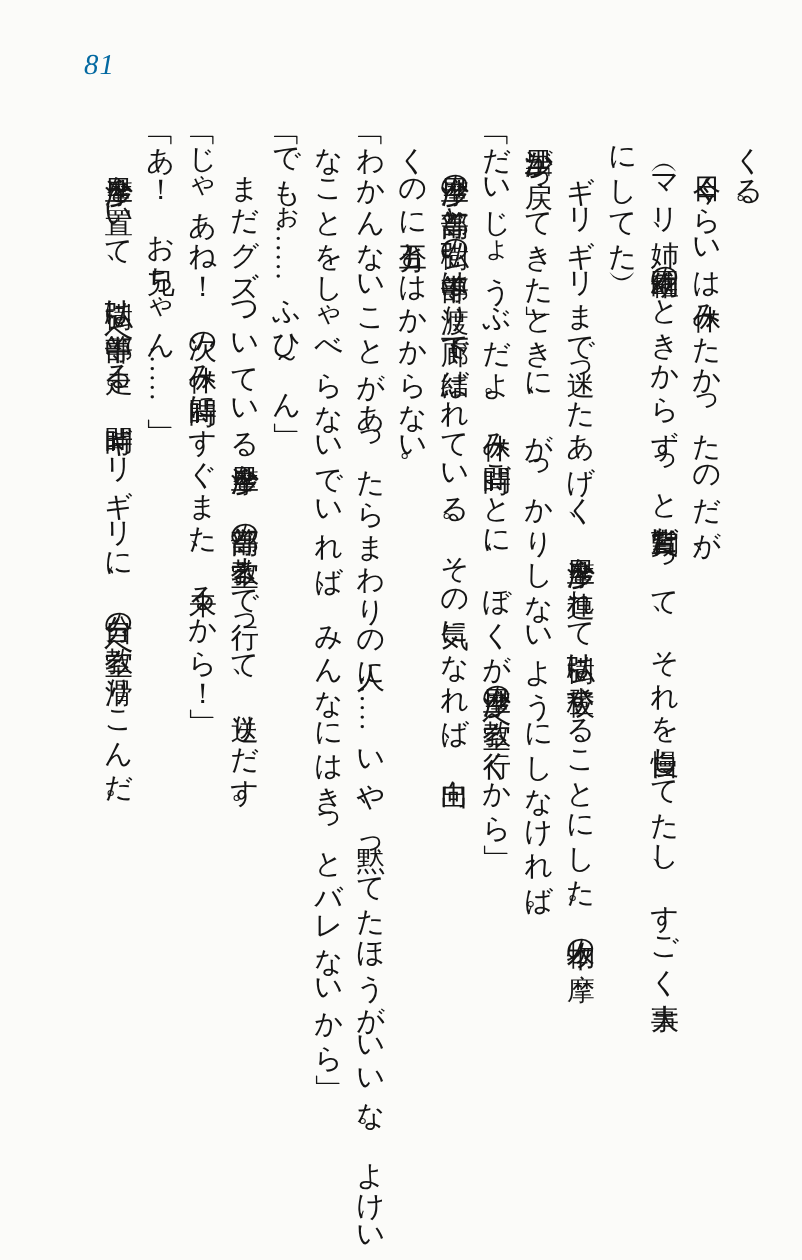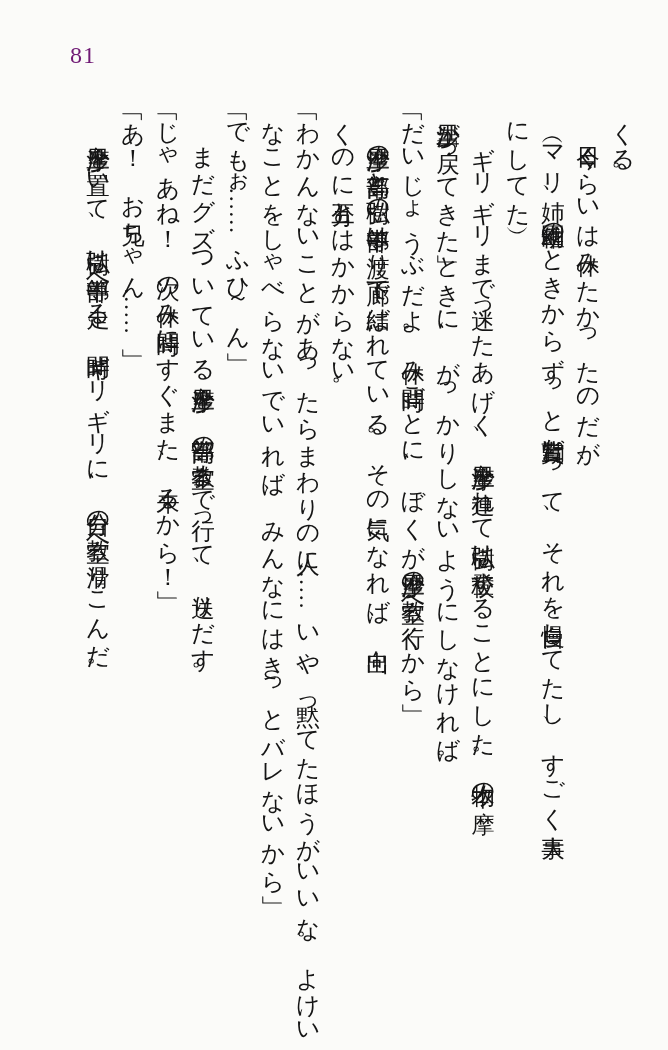--- a/index.html
+++ b/index.html
@@ -16,22 +16,23 @@
   }
   .page {
     position: absolute;
     inset: 0;
     background: #fbfbf9;
   }
   .page-number {
     position: absolute;
     top: 42px;
     left: 70px;
+    font-style: italic;
     font-size: 24px;
-    color: #701a75;
+    color: #0369a1;
     letter-spacing: 1px;
   }
   .text-block {
     position: absolute;
     top: 106px;
     right: 28px;
     height: 920px;
     writing-mode: vertical-rl;
     color: #151515;
   }

